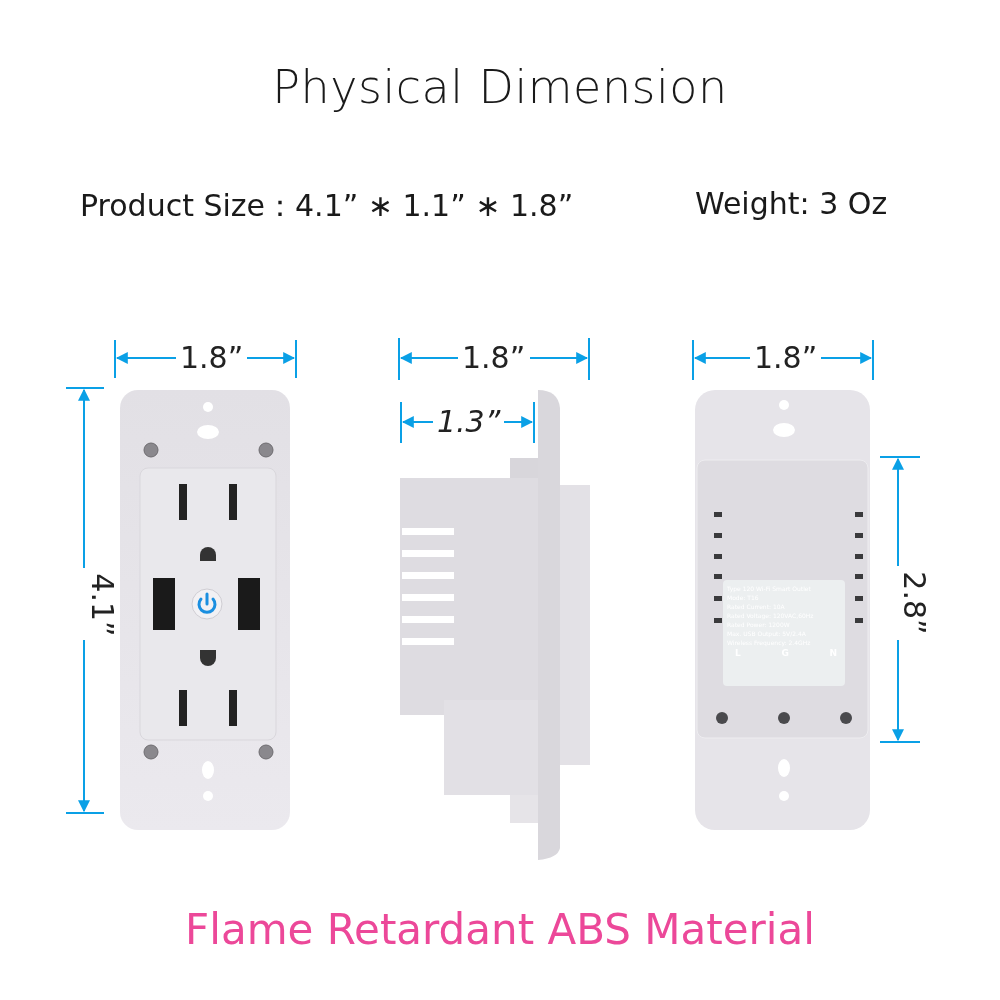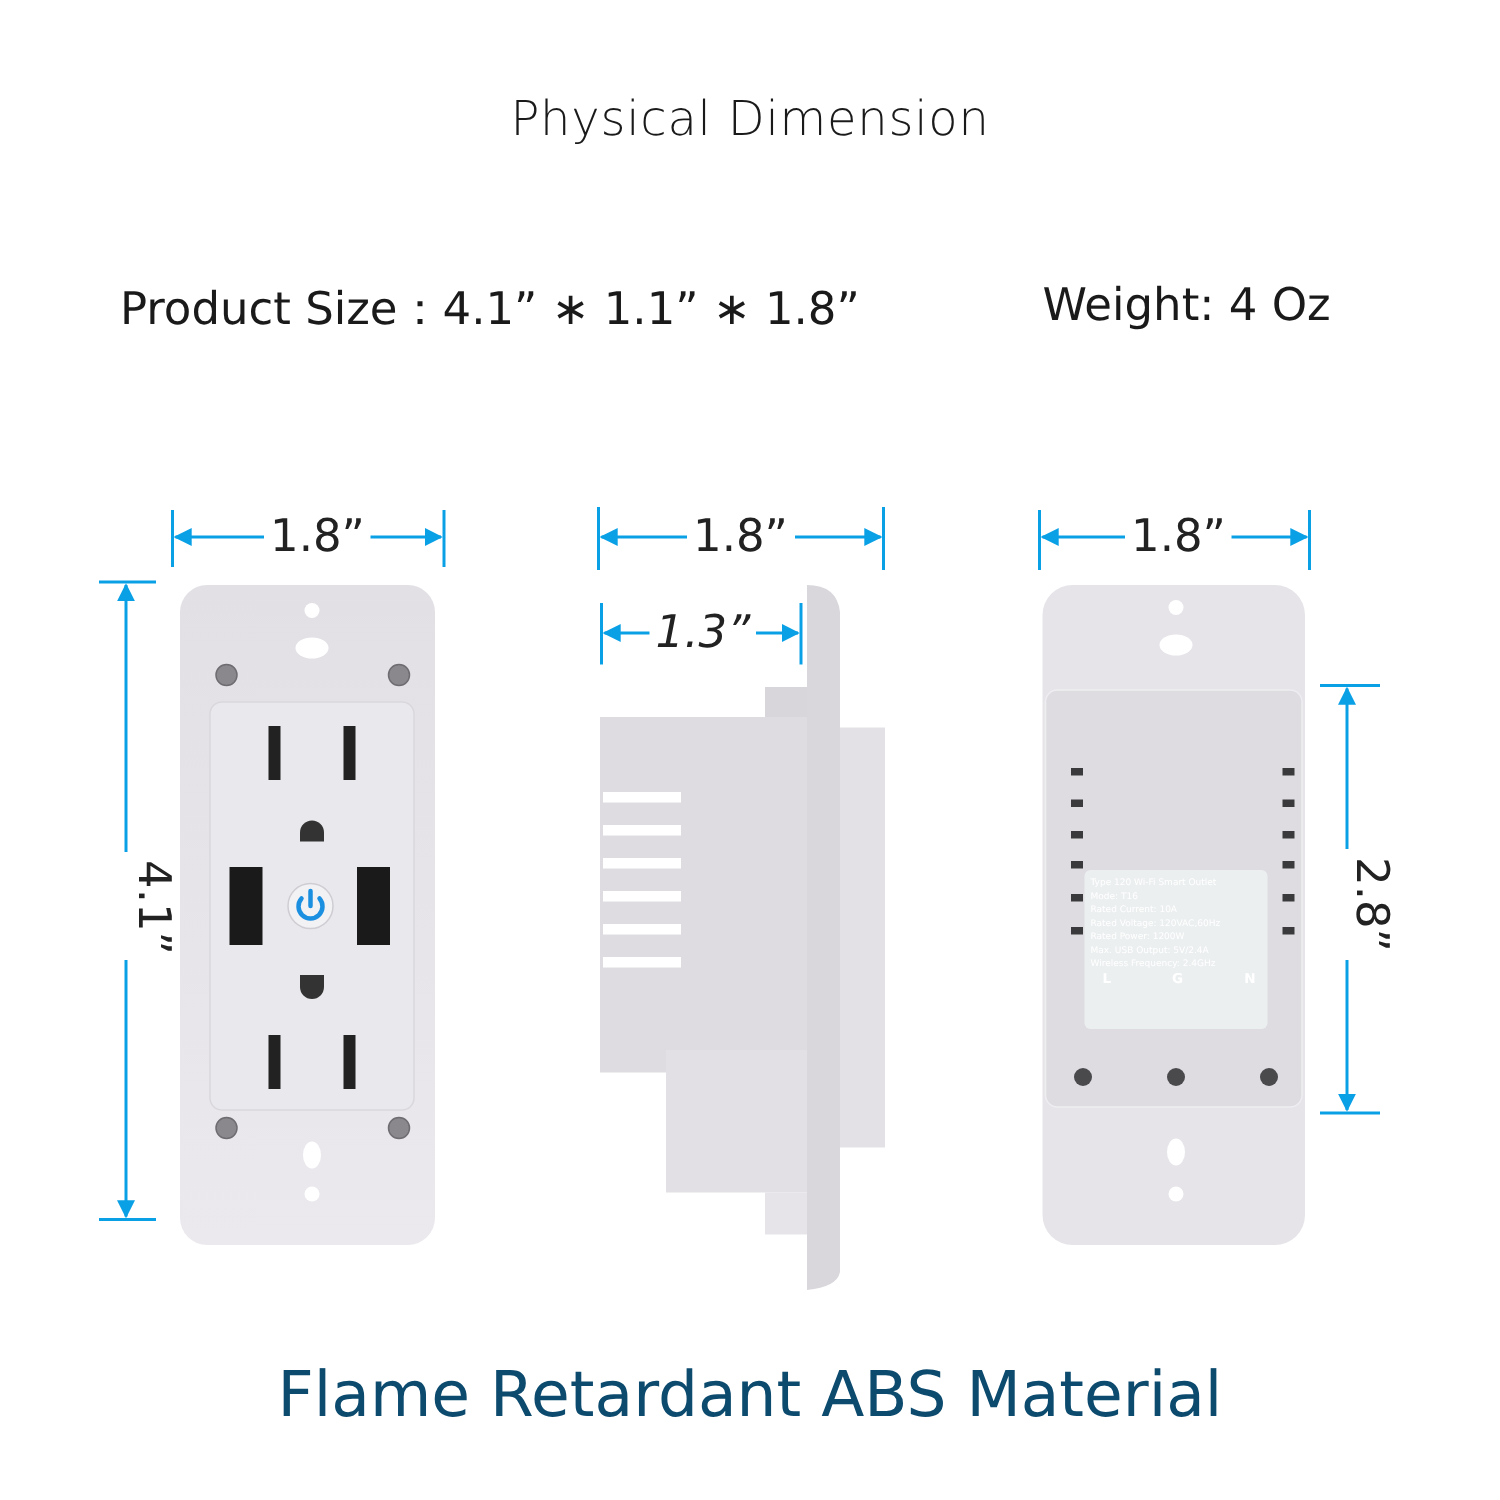--- a/index.html
+++ b/index.html
@@ -1,30 +1,30 @@
 <!DOCTYPE html>
 <html><head>
 <meta charset="utf-8">
 <style>
   html,body{margin:0;padding:0;background:#fff;}
   body{width:1000px;height:1000px;position:relative;overflow:hidden;font-family:"DejaVu Sans","Liberation Sans",sans-serif;color:#111;}
   .abs{position:absolute;}
-  .title{left:0;width:1000px;top:60px;text-align:center;font-size:32px;font-weight:300;letter-spacing:0.5px;color:#1a1a1a;}
+  .title{left:0;width:1000px;top:60px;text-align:center;font-size:46px;font-weight:300;letter-spacing:0.5px;color:#1a1a1a;}
   .size-line{left:80px;top:186px;font-size:30px;color:#1a1a1a;}
   .weight-line{left:695px;top:186px;font-size:30px;color:#1a1a1a;}
-  .footer{left:0;width:1000px;top:905px;text-align:center;font-size:42px;color:#0c4a6e;}
+  .footer{left:0;width:1000px;top:905px;text-align:center;font-size:42px;color:#ec4899;}
   .dimlabel{font-size:30px;color:#222;background:#fff;padding:0 4px;line-height:30px;}
   svg{position:absolute;left:0;top:0;}
 </style>
 </head>
 <body>
 
 <div class="abs title">Physical Dimension</div>
 <div class="abs size-line">Product Size：4.1” ∗ 1.1” ∗ 1.8”</div>
-<div class="abs weight-line">Weight: 4 Oz</div>
+<div class="abs weight-line">Weight: 3 Oz</div>
 
 <svg width="1000" height="1000" viewBox="0 0 1000 1000">
   <defs>
     <marker id="arr" viewBox="0 0 10 10" refX="9" refY="5" markerWidth="6" markerHeight="6" orient="auto-start-reverse">
       <path d="M0,0 L10,5 L0,10 z" fill="#0aa0e6"></path>
     </marker>
     <linearGradient id="plate" x1="0" x2="0" y1="0" y2="1">
       <stop offset="0" stop-color="#e2e0e5"></stop>
         <stop offset="1" stop-color="#ebe9ee"></stop>
     </linearGradient>

